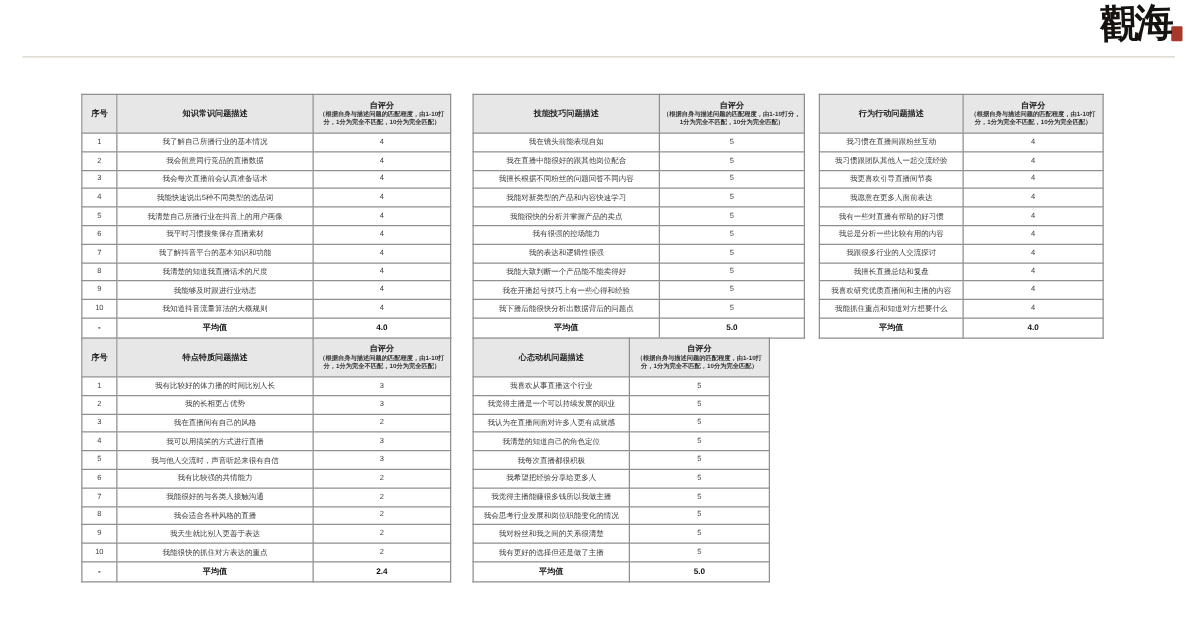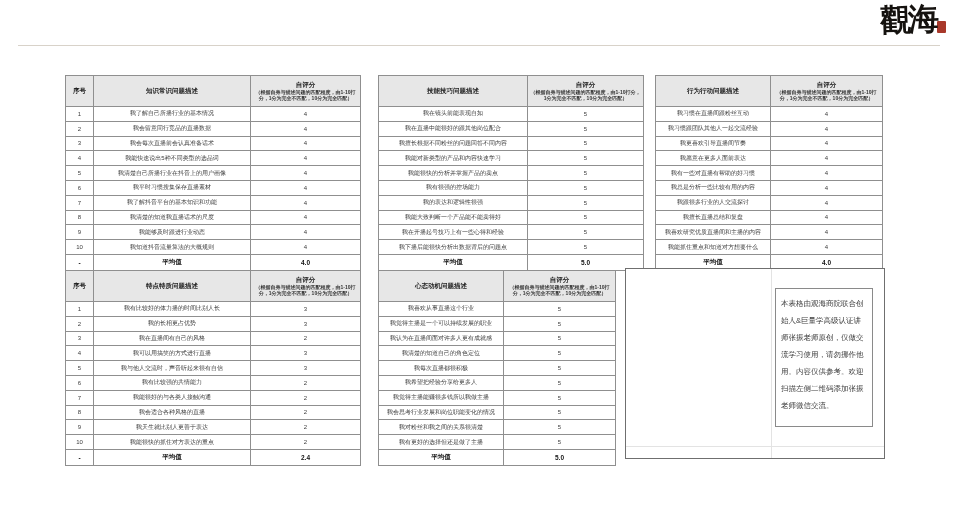--- a/index.html
+++ b/index.html
@@ -405,21 +405,14 @@
             <td class="c-s">5</td>
           </tr>
           <tr class="avg">
             <td class="c-q">平均值</td>
             <td class="c-s">5.0</td>
           </tr>
         </tbody>
       </table>
     </div>
 
-  <div class="note-region">
-    <div class="gl-v"></div>
-    <div class="gl-h"></div>
-    <div class="note-card">
-      <span>本表格由观海商院联合创始人&amp;巨量学高级认证讲师张振老师原创，仅做交流学习使用，请勿挪作他用。内容仅供参考。欢迎扫描左侧二维码添加张振老师微信交流。</span>
-    </div>
-  </div>
 
 </div>
 
 </body></html>

